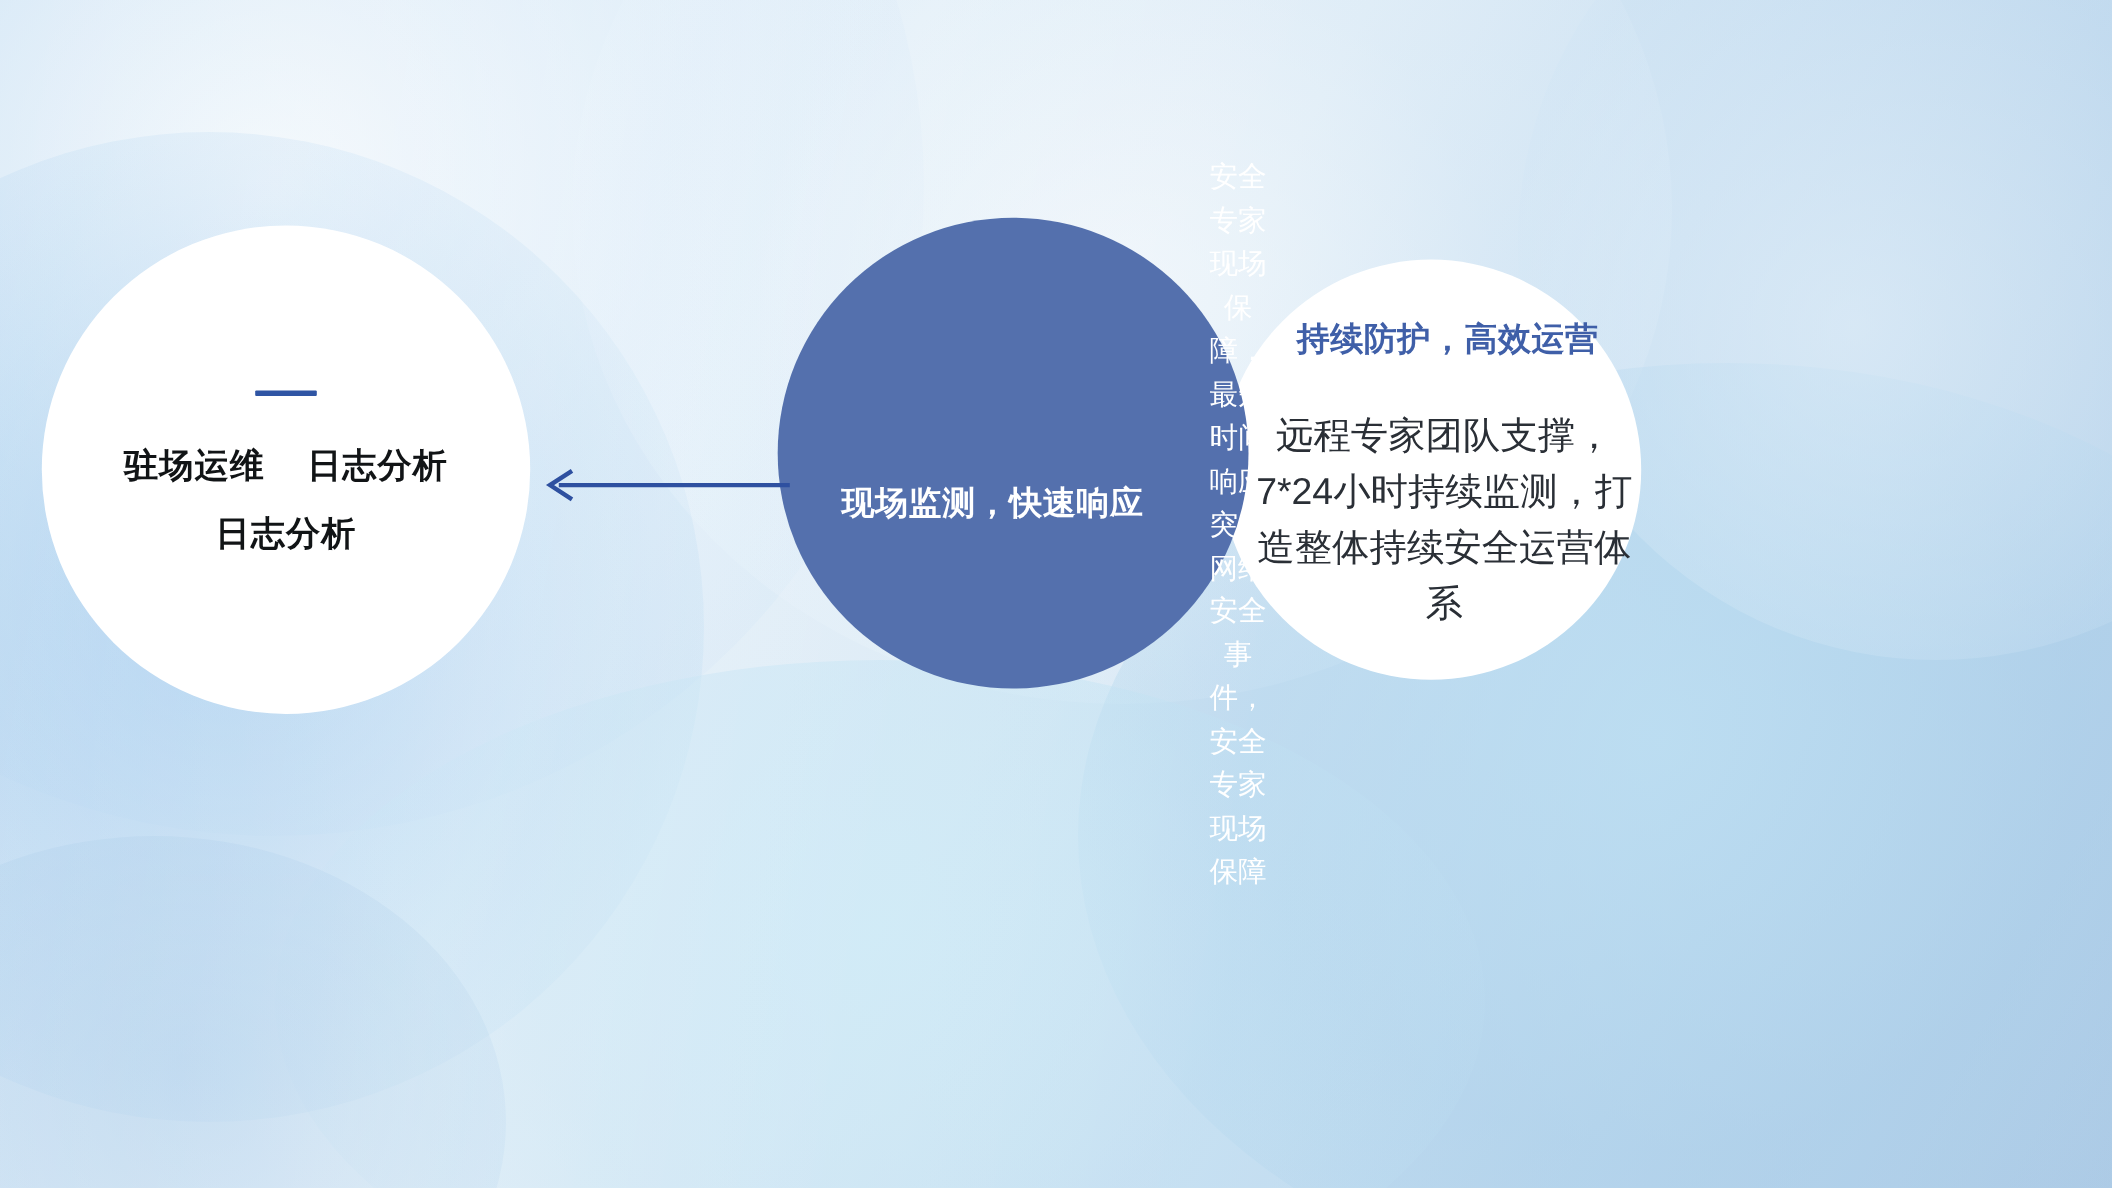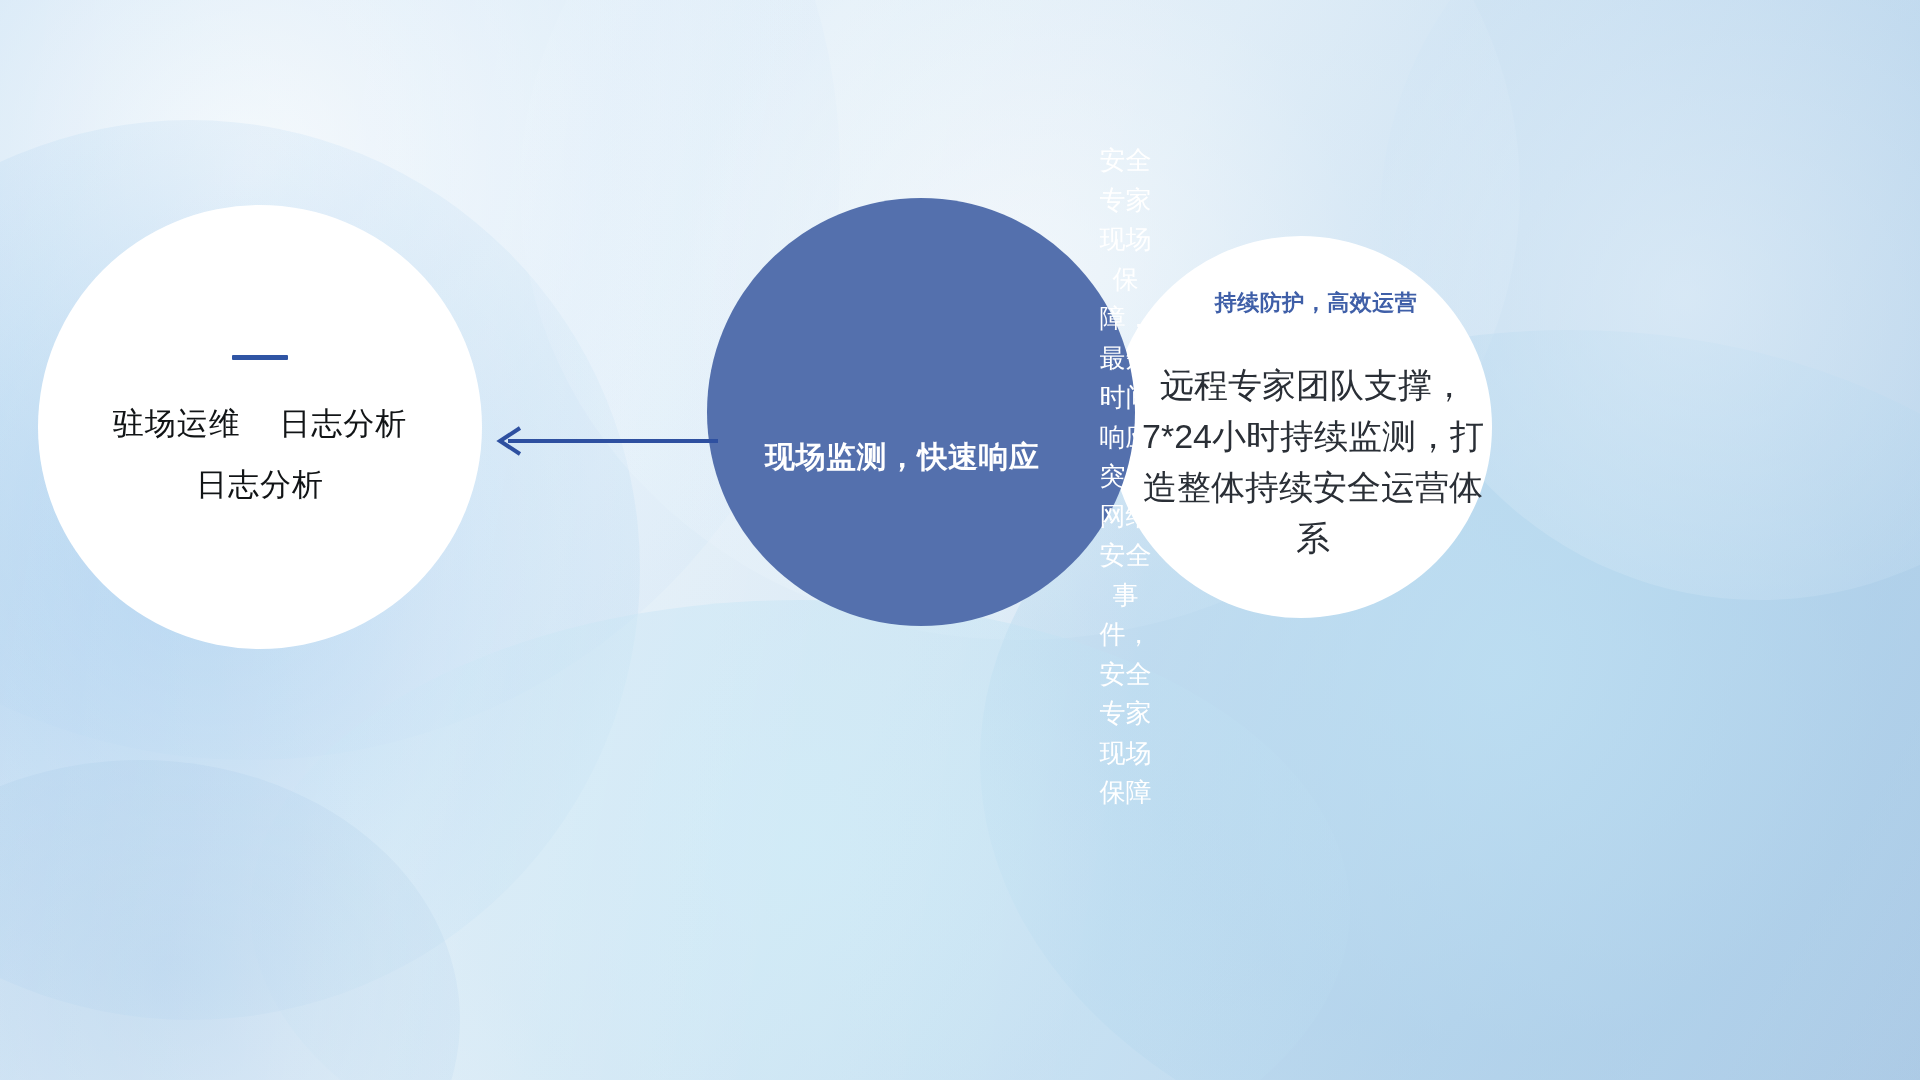--- a/index.html
+++ b/index.html
@@ -140,21 +140,21 @@
   }
   #left-dash {
     width: 56px;
     height: 5px;
     background: #2f55a4;
     margin-bottom: 48px;
     border-radius: 1px;
   }
   .left-line {
     font-size: 31px;
-    font-weight: normal;
+    font-weight: bold;
     color: #111416;
     letter-spacing: 1px;
     line-height: 1.0;
     margin-bottom: 30px;
     white-space: pre;
   }
   .left-line:last-child { margin-bottom: 0; }
 
   
   #arrow-wrap {
@@ -204,21 +204,21 @@
     z-index: 11;
     display: flex;
     flex-direction: column;
     align-items: center;
     justify-content: flex-start;
     padding-top: 52px;
     box-sizing: border-box;
     text-align: center;
   }
   #right-title {
-    font-size: 22px;
+    font-size: 30px;
     font-weight: bold;
     color: #3f5fa8;
     letter-spacing: 0.5px;
     white-space: nowrap;
     margin-left: 30px;
     font-family: Liberation Mono, monospace;
   }
   #right-body {
     margin-top: 42px;
     font-size: 34px;

